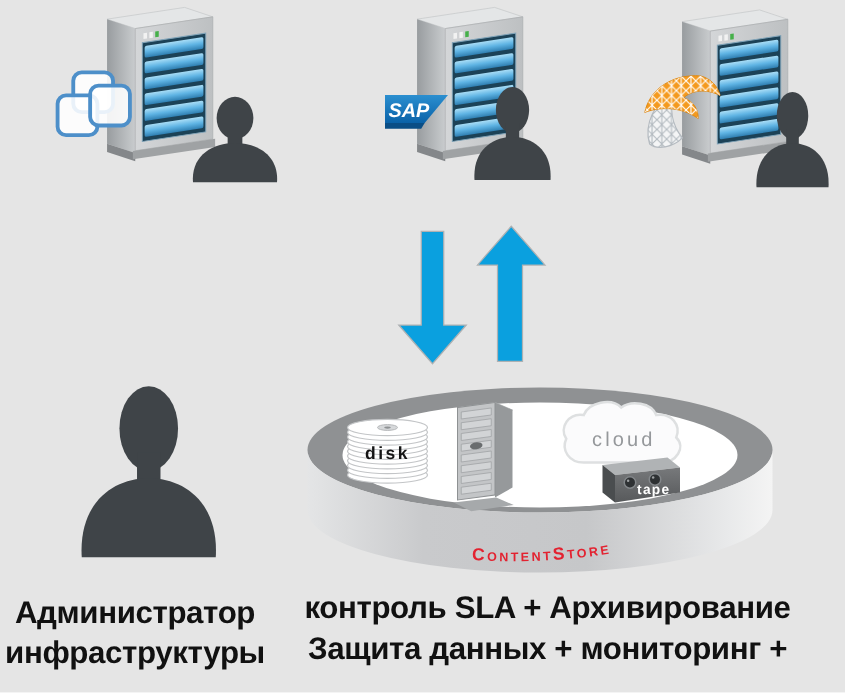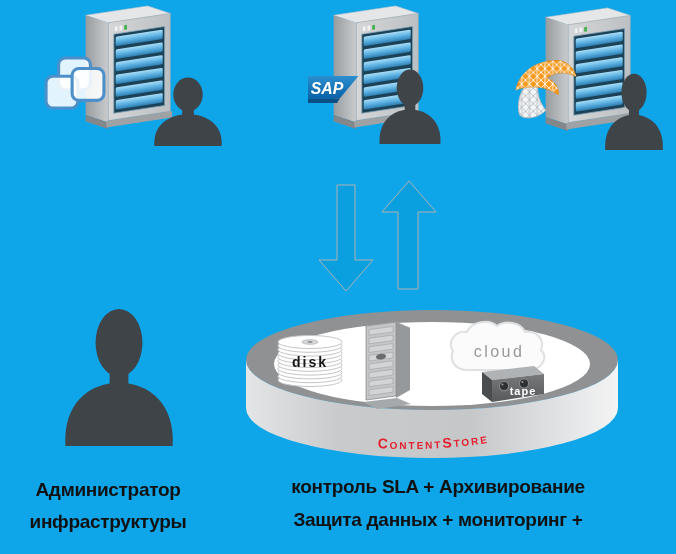--- a/index.html
+++ b/index.html
@@ -1,19 +1,19 @@
 <!DOCTYPE html>
 <html><head>
 <meta charset="utf-8">
 <style>
   html,body{margin:0;padding:0;background:#fff;}
-  .canvas{position:relative;width:676px;height:554px;background:#0ea5e9;overflow:hidden;
+  .canvas{position:relative;width:676px;height:554px;background:#e5e5e5;overflow:hidden;
           font-family:"Liberation Sans",sans-serif;}
   .abs{position:absolute;}
-  .label{color:#111;font-weight:bold;font-size:19px;line-height:32px;text-align:center;
+  .label{color:#111;font-weight:bold;font-size:25px;line-height:32px;text-align:center;
          letter-spacing:-0.3px;white-space:nowrap;}
   .hiddefs{position:absolute;width:0;height:0;overflow:hidden;}
   svg{display:block;}
   .brand-text{font-family:"Liberation Sans",sans-serif;font-weight:bold;font-size:14px;
               letter-spacing:2px;font-variant:small-caps;}
   .itemlabel{font-family:"Liberation Sans",sans-serif;font-weight:bold;}
 </style>
 </head>
 <body>
 

